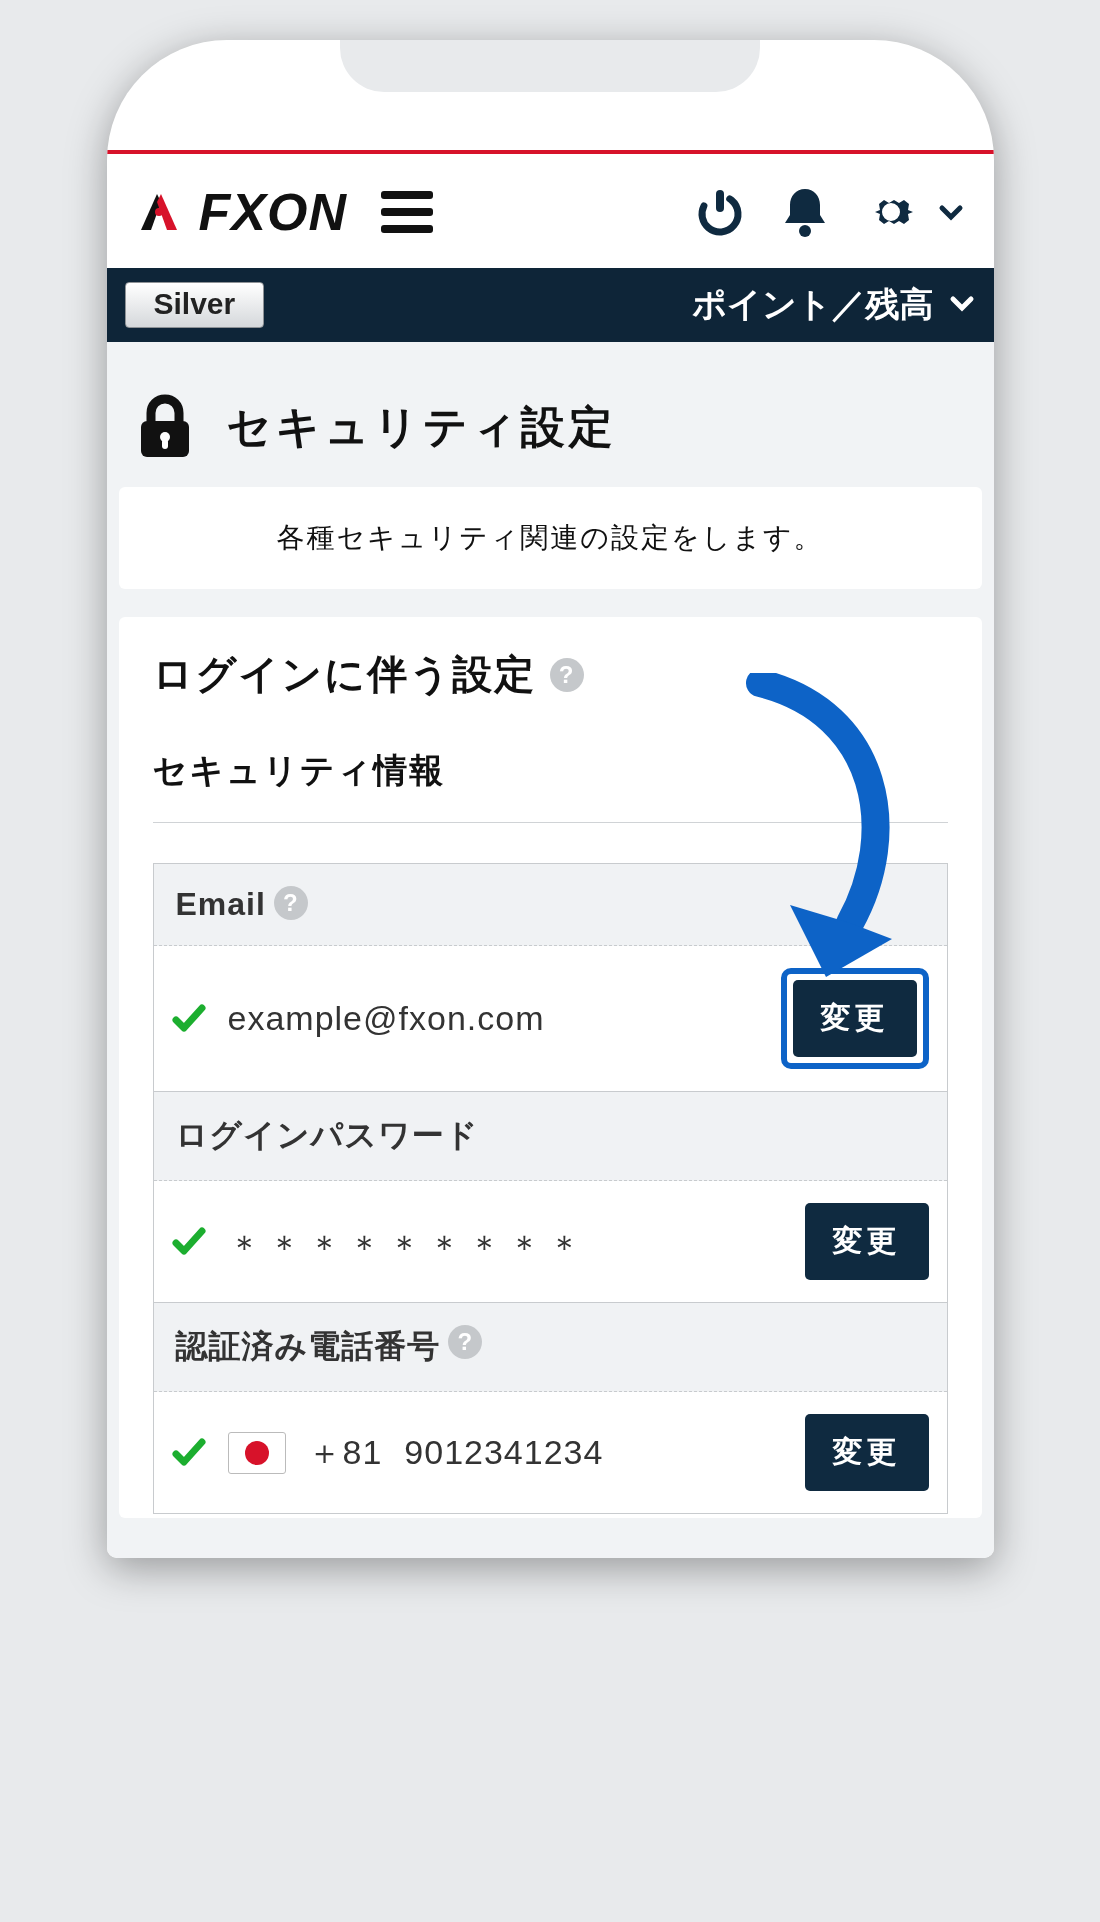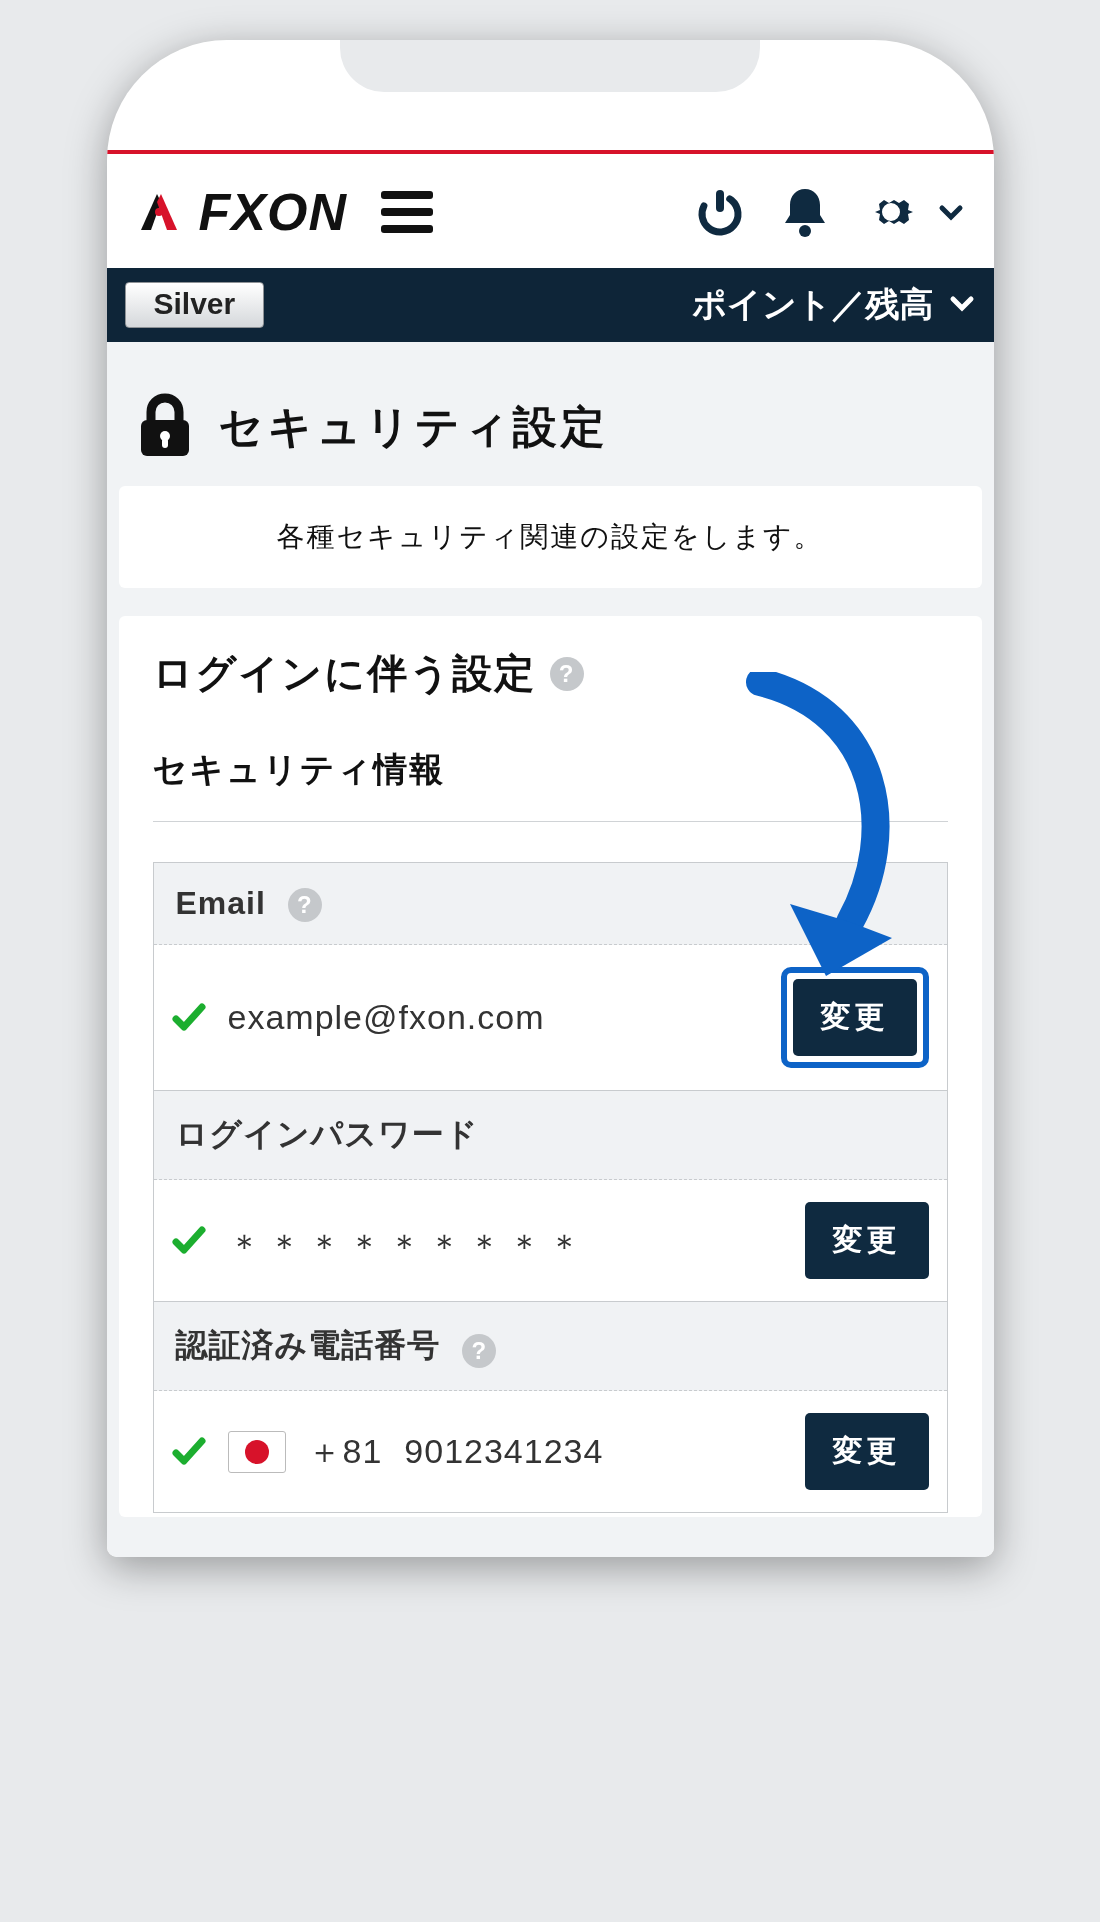--- a/index.html
+++ b/index.html
@@ -90,21 +90,21 @@
   
   .page{
     background:var(--gray-light);
     padding:20px 12px 40px;
   }
   .page-title{
     display:flex;align-items:center;gap:24px;
     padding:28px 16px 22px;
   }
   .page-title h1{
-    margin:0;font-size:44px;font-weight:900;color:#111;
+    margin:8px;font-size:44px;font-weight:900;color:#111;
     letter-spacing:4px;
   }
   .card{
     background:#fff;
     border-radius:6px;
     padding:32px 24px;
     margin-bottom:28px;
     font-size:28px;
     color:#111;
     letter-spacing:2px;
@@ -146,21 +146,21 @@
     font-size:32px;
   }
   .sec-table th{
     background:#f0f2f4;
     text-align:left;
     font-weight:900;
     padding:22px 22px;
     color:#333;letter-spacing:1px;
     border-bottom:1px dashed var(--gray-border);
   }
-  .th-inner{display:flex;align-items:flex-end;gap:22px;}
+  .th-inner{display:flex;align-items:flex-start;gap:8px;}
   .sec-table td{
     padding:22px 18px;
     border-bottom:1px solid var(--gray-border);
   }
   .row-flex{display:flex;align-items:center;gap:22px;}
   .value{color:#333;font-size:34px;letter-spacing:1px;}
   .btn-change{
     margin-left:auto;
     background:var(--navy);
     color:#fff;border:none;

